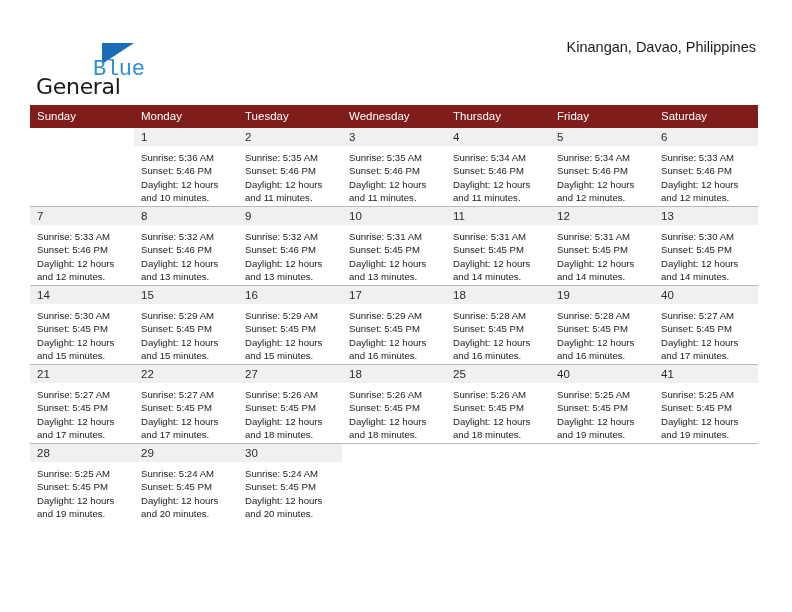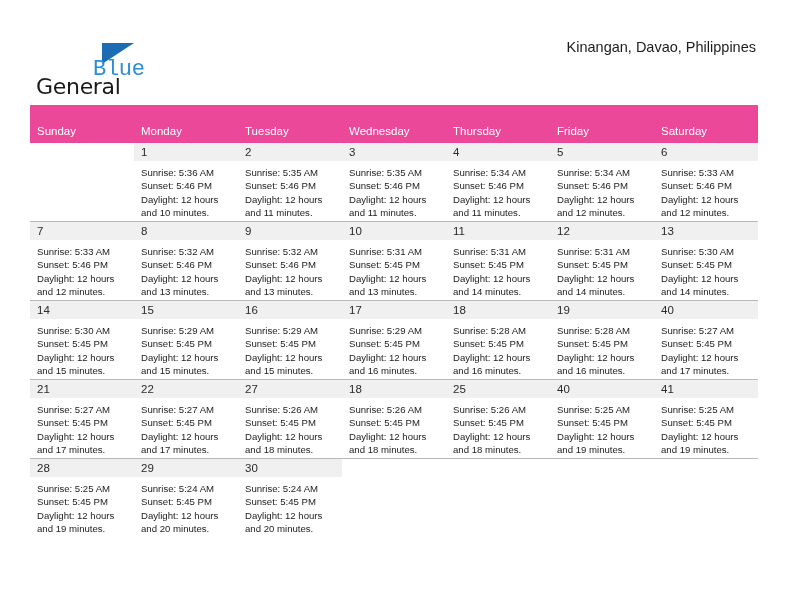--- a/index.html
+++ b/index.html
@@ -88,26 +88,26 @@
   .calendar {
     position: absolute;
     left: 30px;
     top: 105px;
     width: 728px;
     border-collapse: collapse;
     table-layout: fixed;
   }
 
   .calendar th {
-    background: #ec4899;
+    background: #7f1d1d;
     color: #ffffff;
     font-size: 11.5px;
     font-weight: normal;
     text-align: left;
-    padding: 20px 0 5px 7px;
+    padding: 5px 0 5px 7px;
     height: 19px;
     line-height: 13px;
     font-family: "Liberation Sans", sans-serif;
   }
 
   .calendar td {
     vertical-align: top;
     padding: 0;
     width: 104px;
     background: #ffffff;

